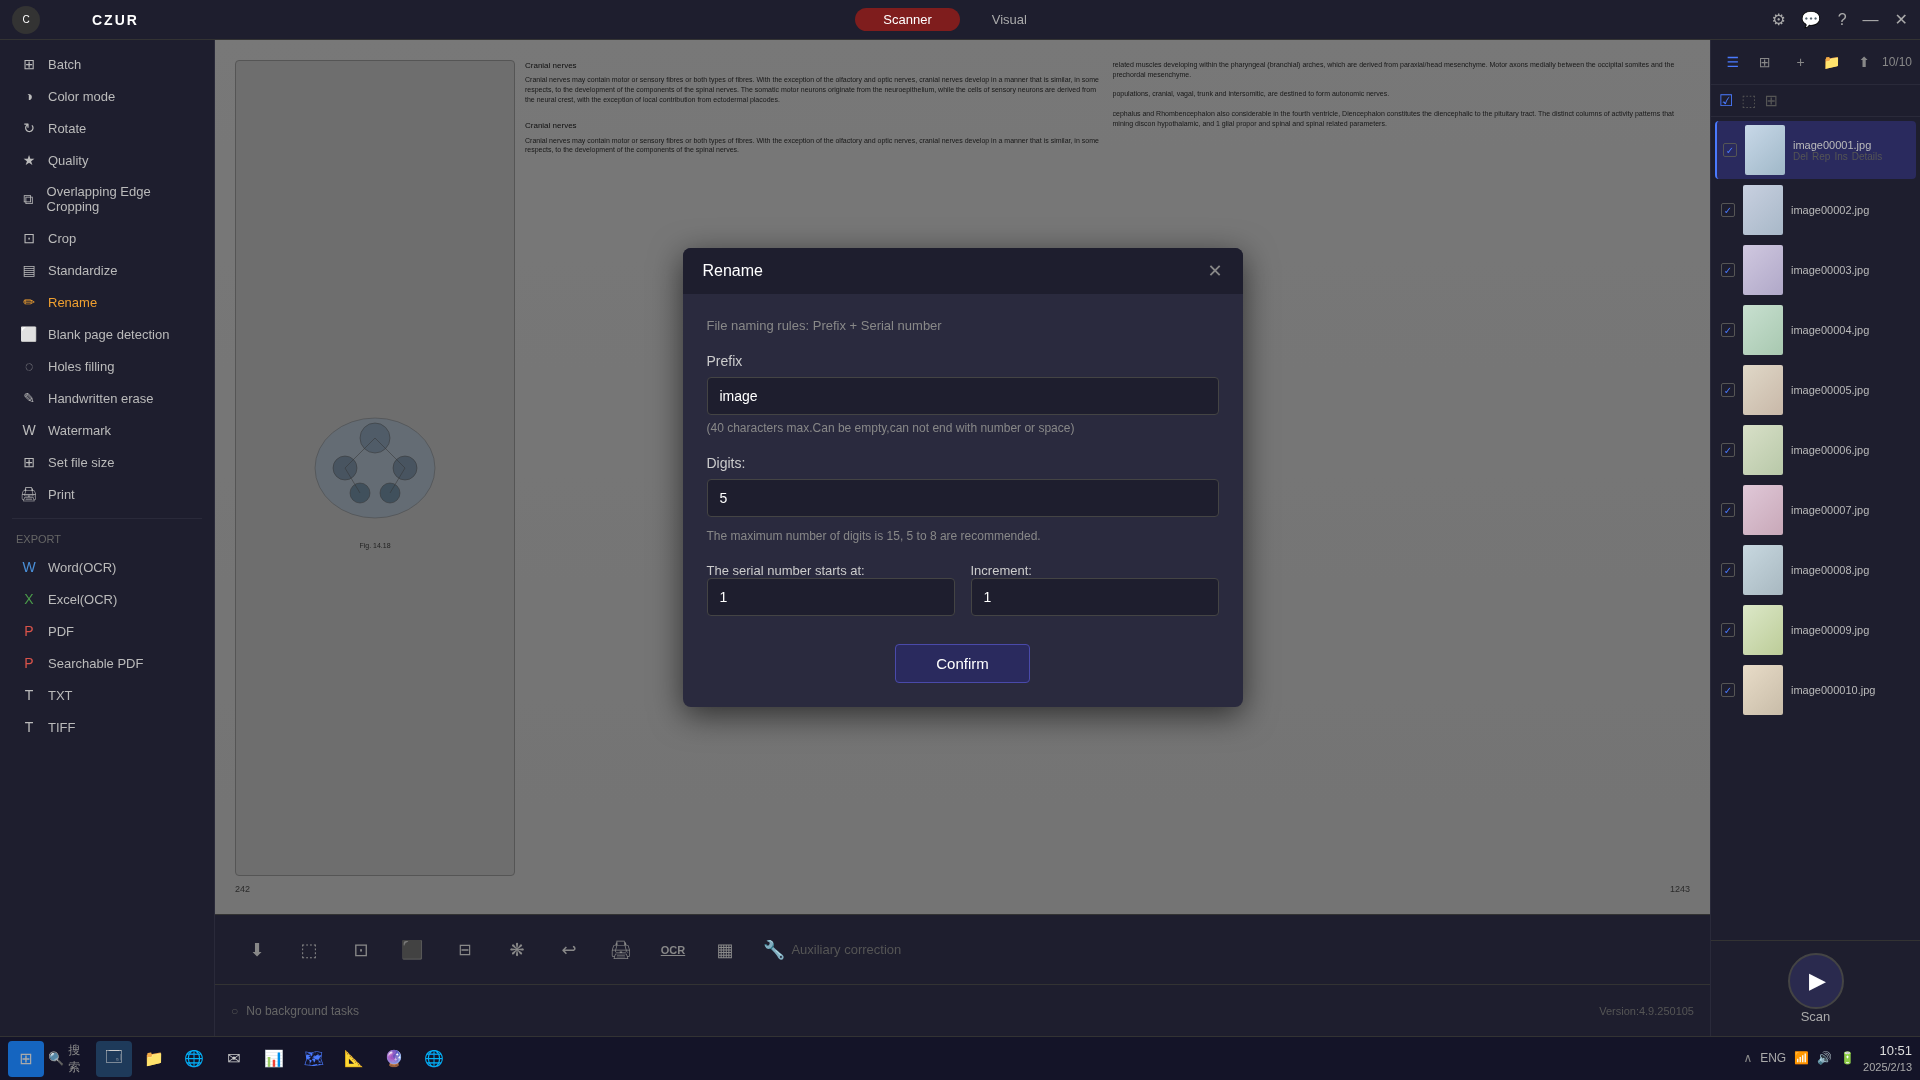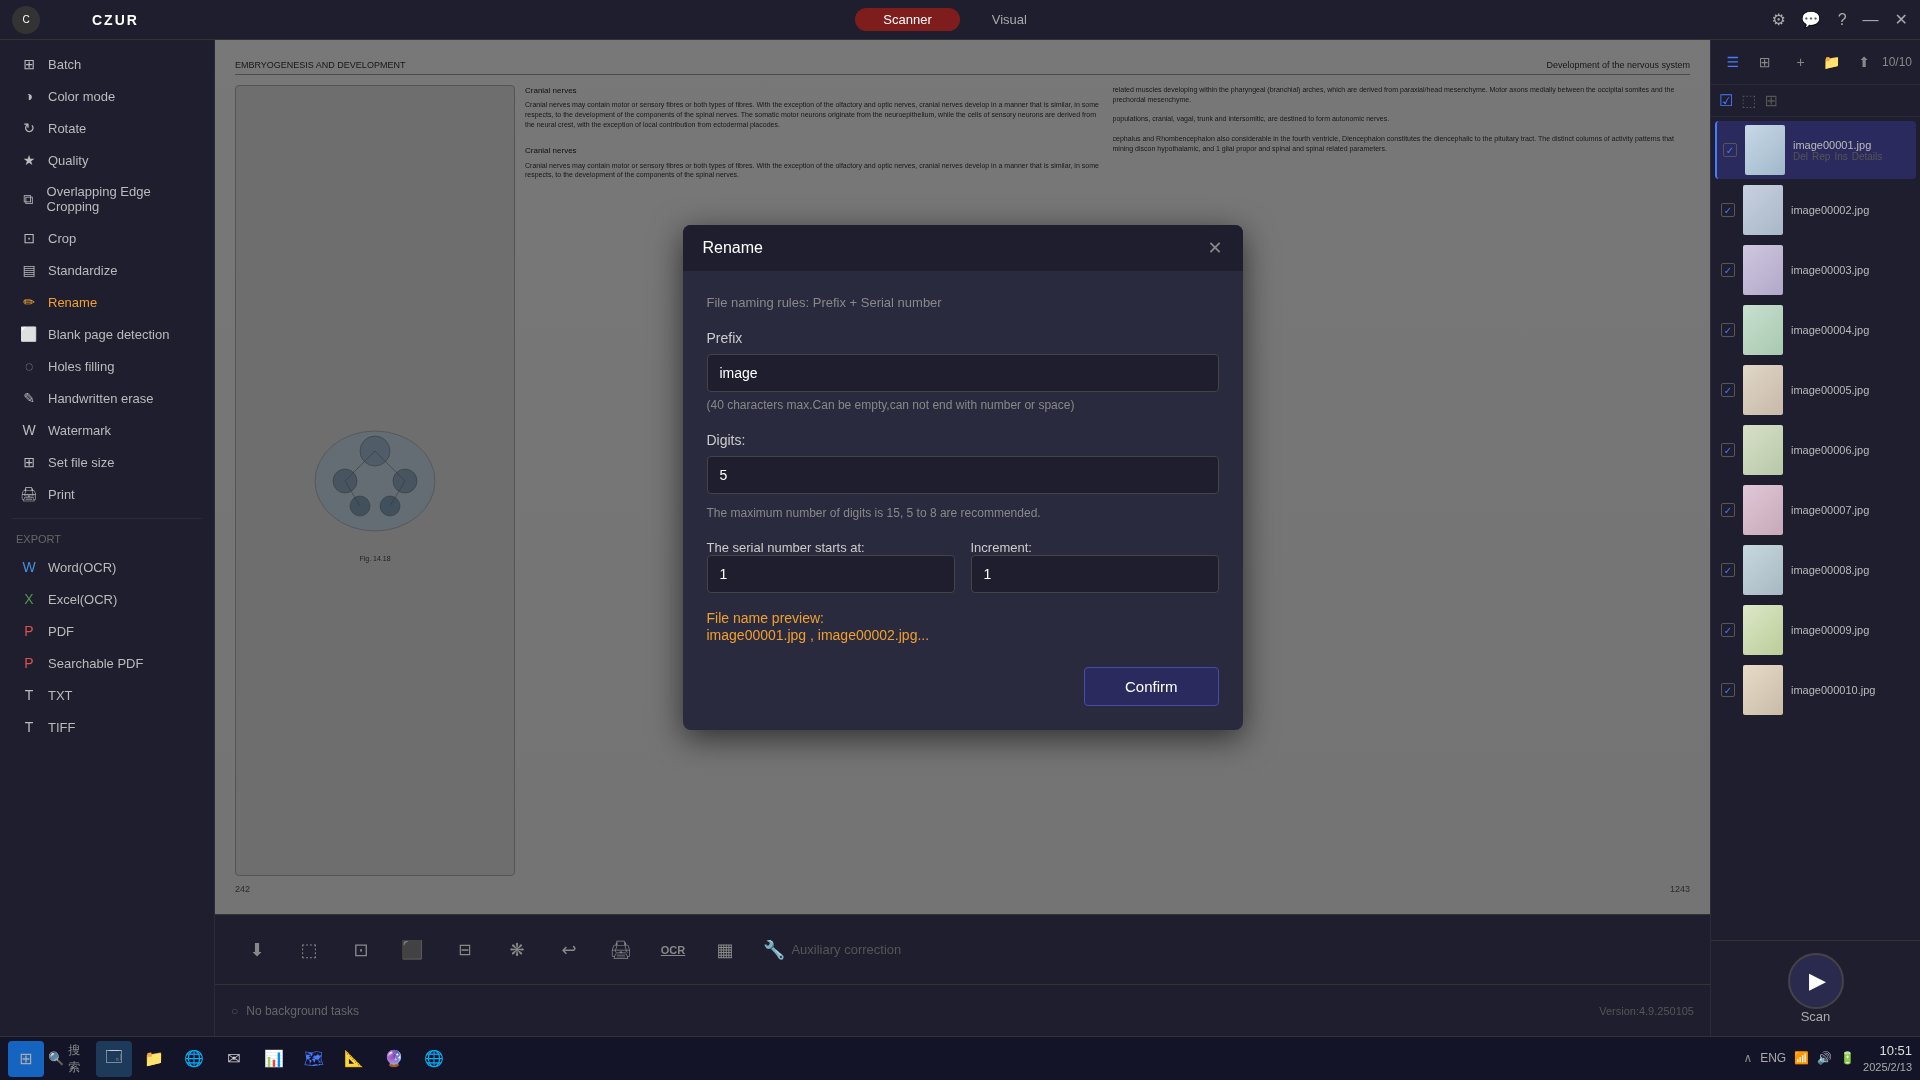--- a/index.html
+++ b/index.html
@@ -291,21 +291,21 @@
       color: #fff;
       font-size: 14px;
       outline: none;
     }
     .modal-field-hint { color: #888; font-size: 12px; margin-top: 6px; margin-bottom: 20px; }
     .modal-row { display: flex; gap: 16px; margin-bottom: 4px; }
     .modal-col { flex: 1; }
     .modal-col label { color: #ccc; font-size: 13px; display: block; margin-bottom: 0; }
     .modal-preview { color: #f0a030; font-size: 14px; margin-top: 20px; margin-bottom: 6px; }
     .modal-preview-value { color: #f0a030; font-size: 14px; }
-    .modal-footer { display: flex; justify-content: flex-end; padding: 0 24px 24px; }
+    .modal-footer { display: flex; justify-content: center; padding: 0 24px 24px; }
     .confirm-btn {
       background: #2a2a5e;
       color: #fff;
       border: 1px solid #4a4aaa;
       border-radius: 4px;
       padding: 10px 40px;
       font-size: 15px;
       cursor: pointer;
     }
 
@@ -443,24 +443,20 @@
       <span class="icon">T</span>
       <span>TIFF</span>
     </div>
   </div>
 
   <div class="content-area">
 
     <div class="doc-viewer">
       <div class="doc-page">
         <div class="doc-page-content">
-          <div class="doc-title-bar">
-            <span>EMBRYOGENESIS AND DEVELOPMENT</span>
-            <span>Development of the nervous system</span>
-          </div>
           <div class="doc-text-block">
             <div class="doc-figure">
               <svg width="200" height="180" viewBox="0 0 200 180">
                 <ellipse cx="100" cy="90" rx="60" ry="50" fill="#c8d8e8" stroke="#888" stroke-width="0.5"></ellipse>
                 <circle cx="100" cy="60" r="15" fill="#a0b8d0" stroke="#666" stroke-width="0.5"></circle>
                 <circle cx="70" cy="90" r="12" fill="#90a8c0" stroke="#666" stroke-width="0.5"></circle>
                 <circle cx="130" cy="90" r="12" fill="#90a8c0" stroke="#666" stroke-width="0.5"></circle>
                 <circle cx="85" cy="115" r="10" fill="#80a0b8" stroke="#666" stroke-width="0.5"></circle>
                 <circle cx="115" cy="115" r="10" fill="#80a0b8" stroke="#666" stroke-width="0.5"></circle>
                 <line x1="100" y1="60" x2="70" y2="90" stroke="#666" stroke-width="0.5"></line>
@@ -513,24 +509,20 @@
               <div class="modal-col">
                 <label>The serial number starts at:</label>
                 <input class="modal-input" type="text" value="1" style="">
               </div>
               <div class="modal-col">
                 <label>Increment:</label>
                 <input class="modal-input" type="text" value="1" style="">
               </div>
             </div>
             
-            <div style="margin-top:16px;">
-              <span class="modal-preview">File name preview:</span>
-              <div class="modal-preview-value">image00001.jpg , image00002.jpg...</div>
-            </div>
           </div>
           <div class="modal-footer">
             <button class="confirm-btn">Confirm</button>
           </div>
         </div>
       </div>
     </div>
 
     <div class="toolbar-bottom">
       <button class="tool-btn" title="Insert">⬇</button>

